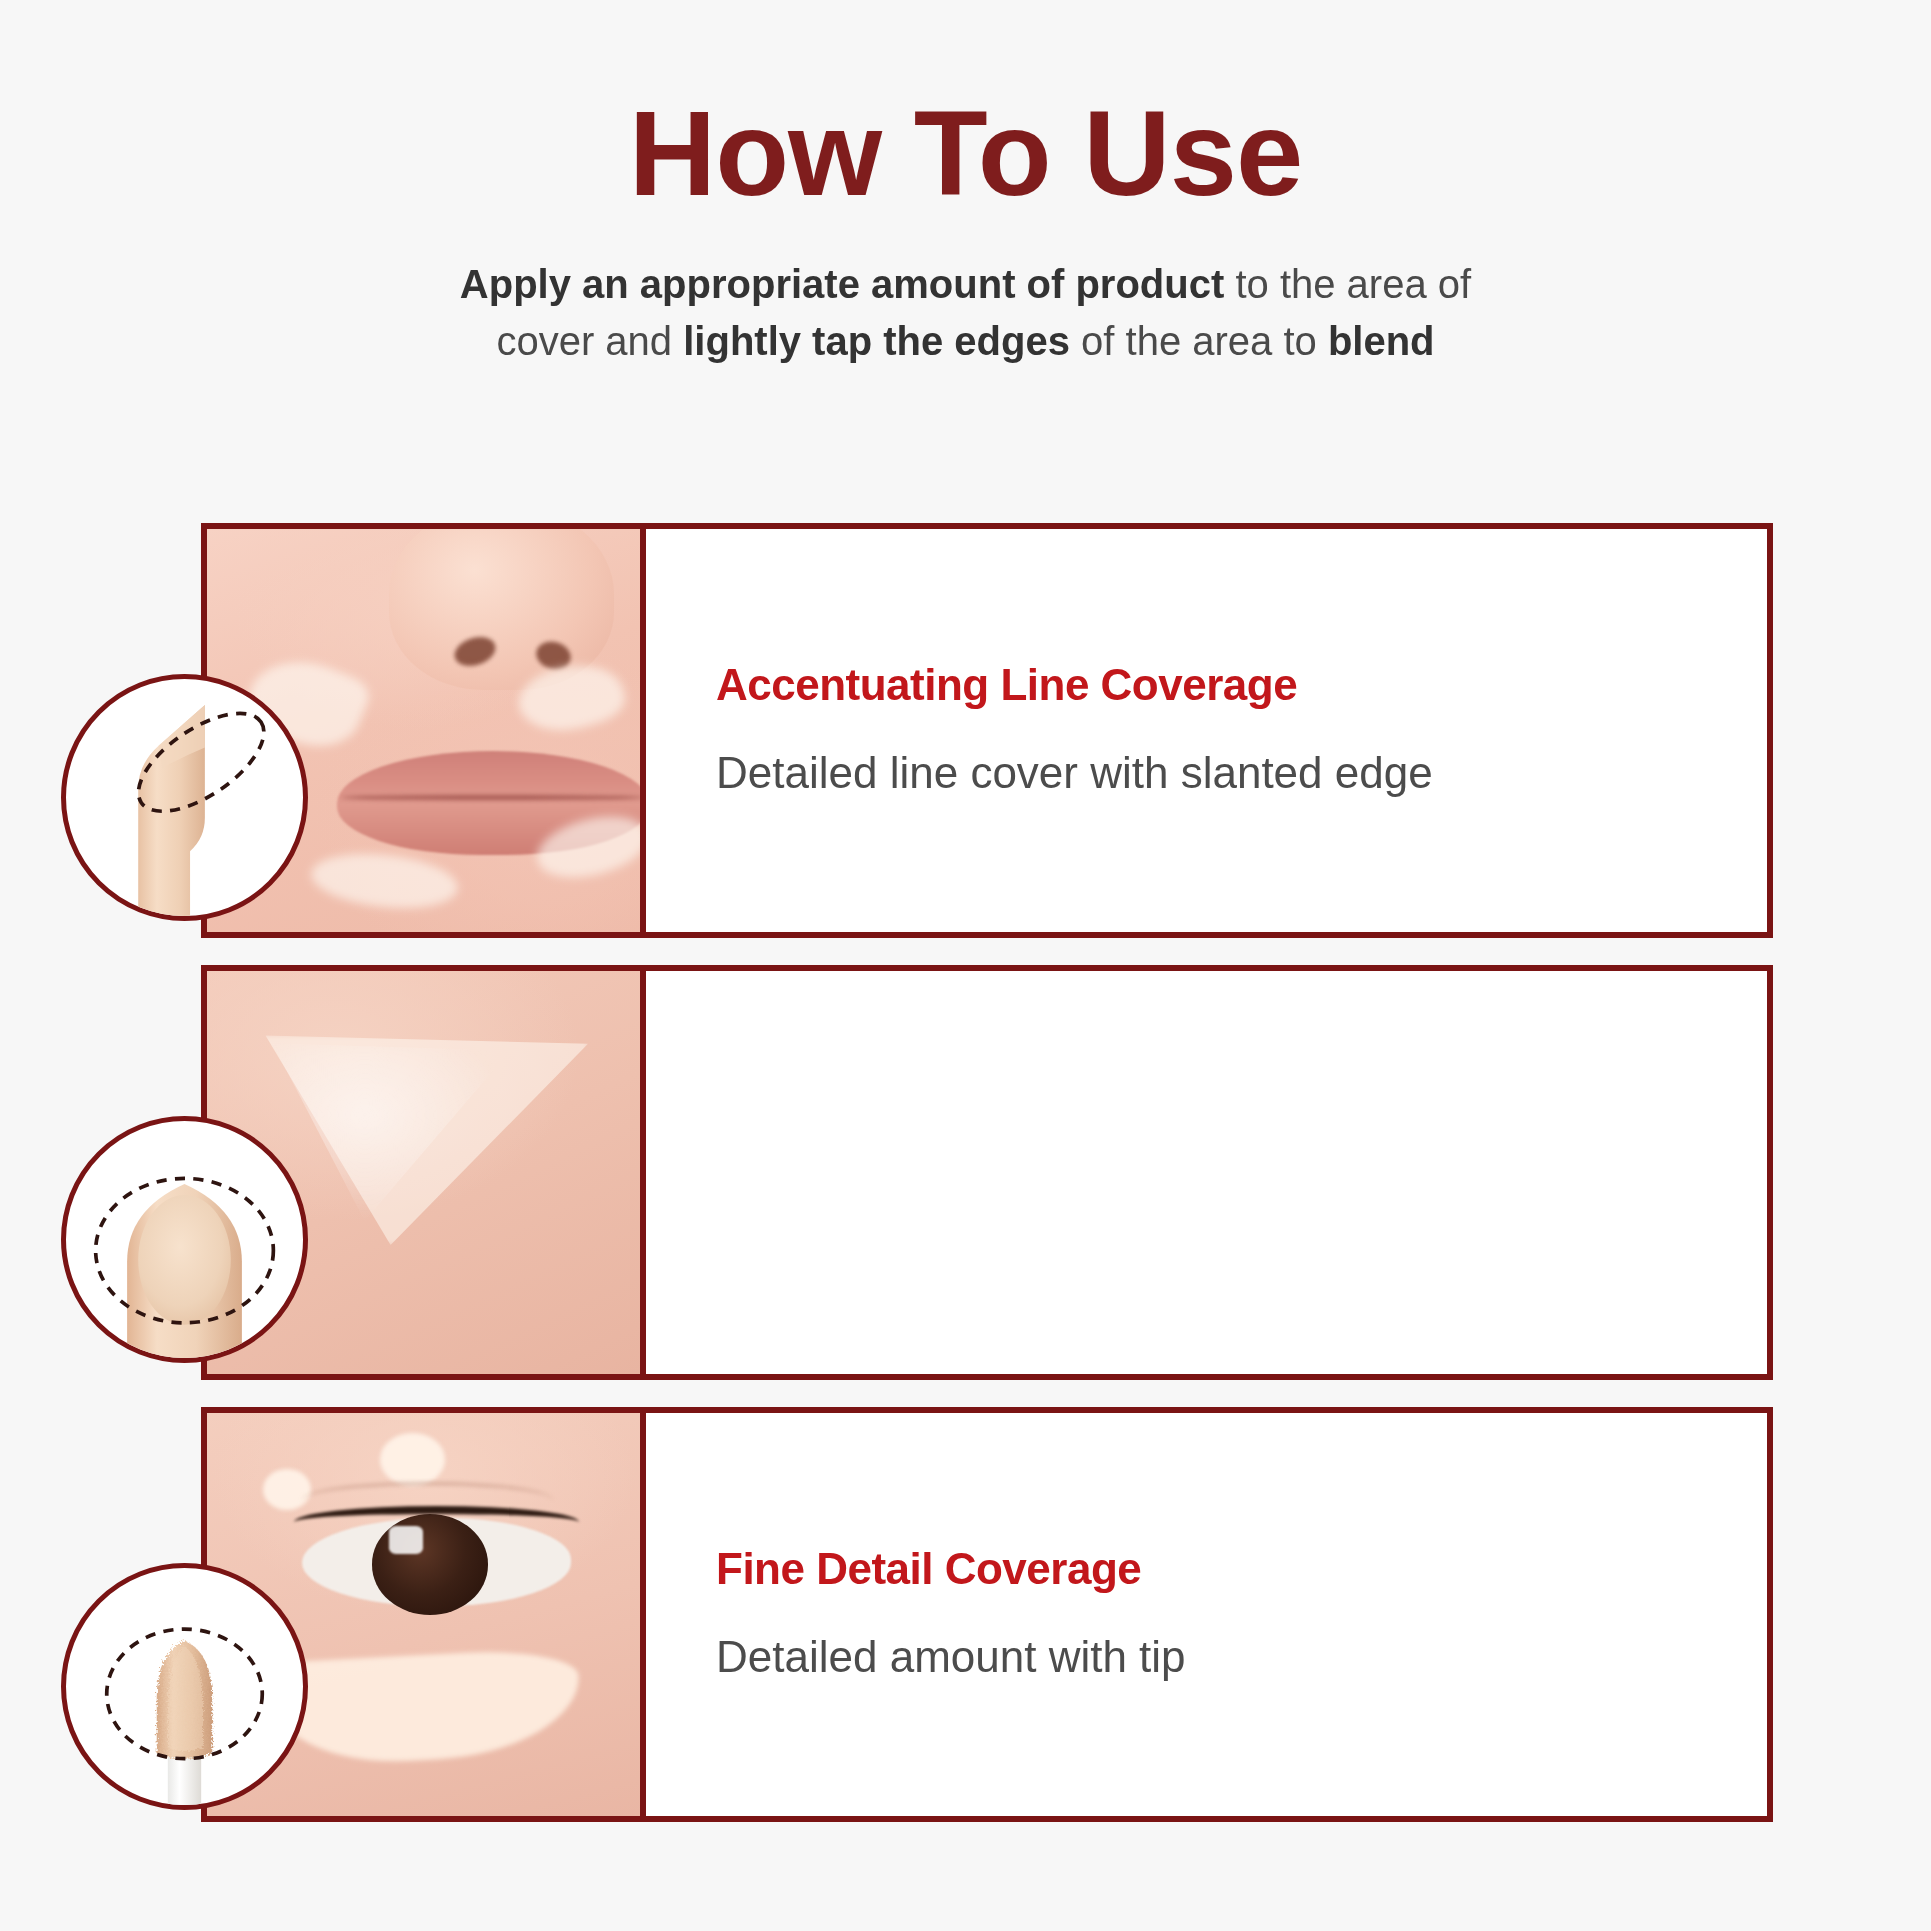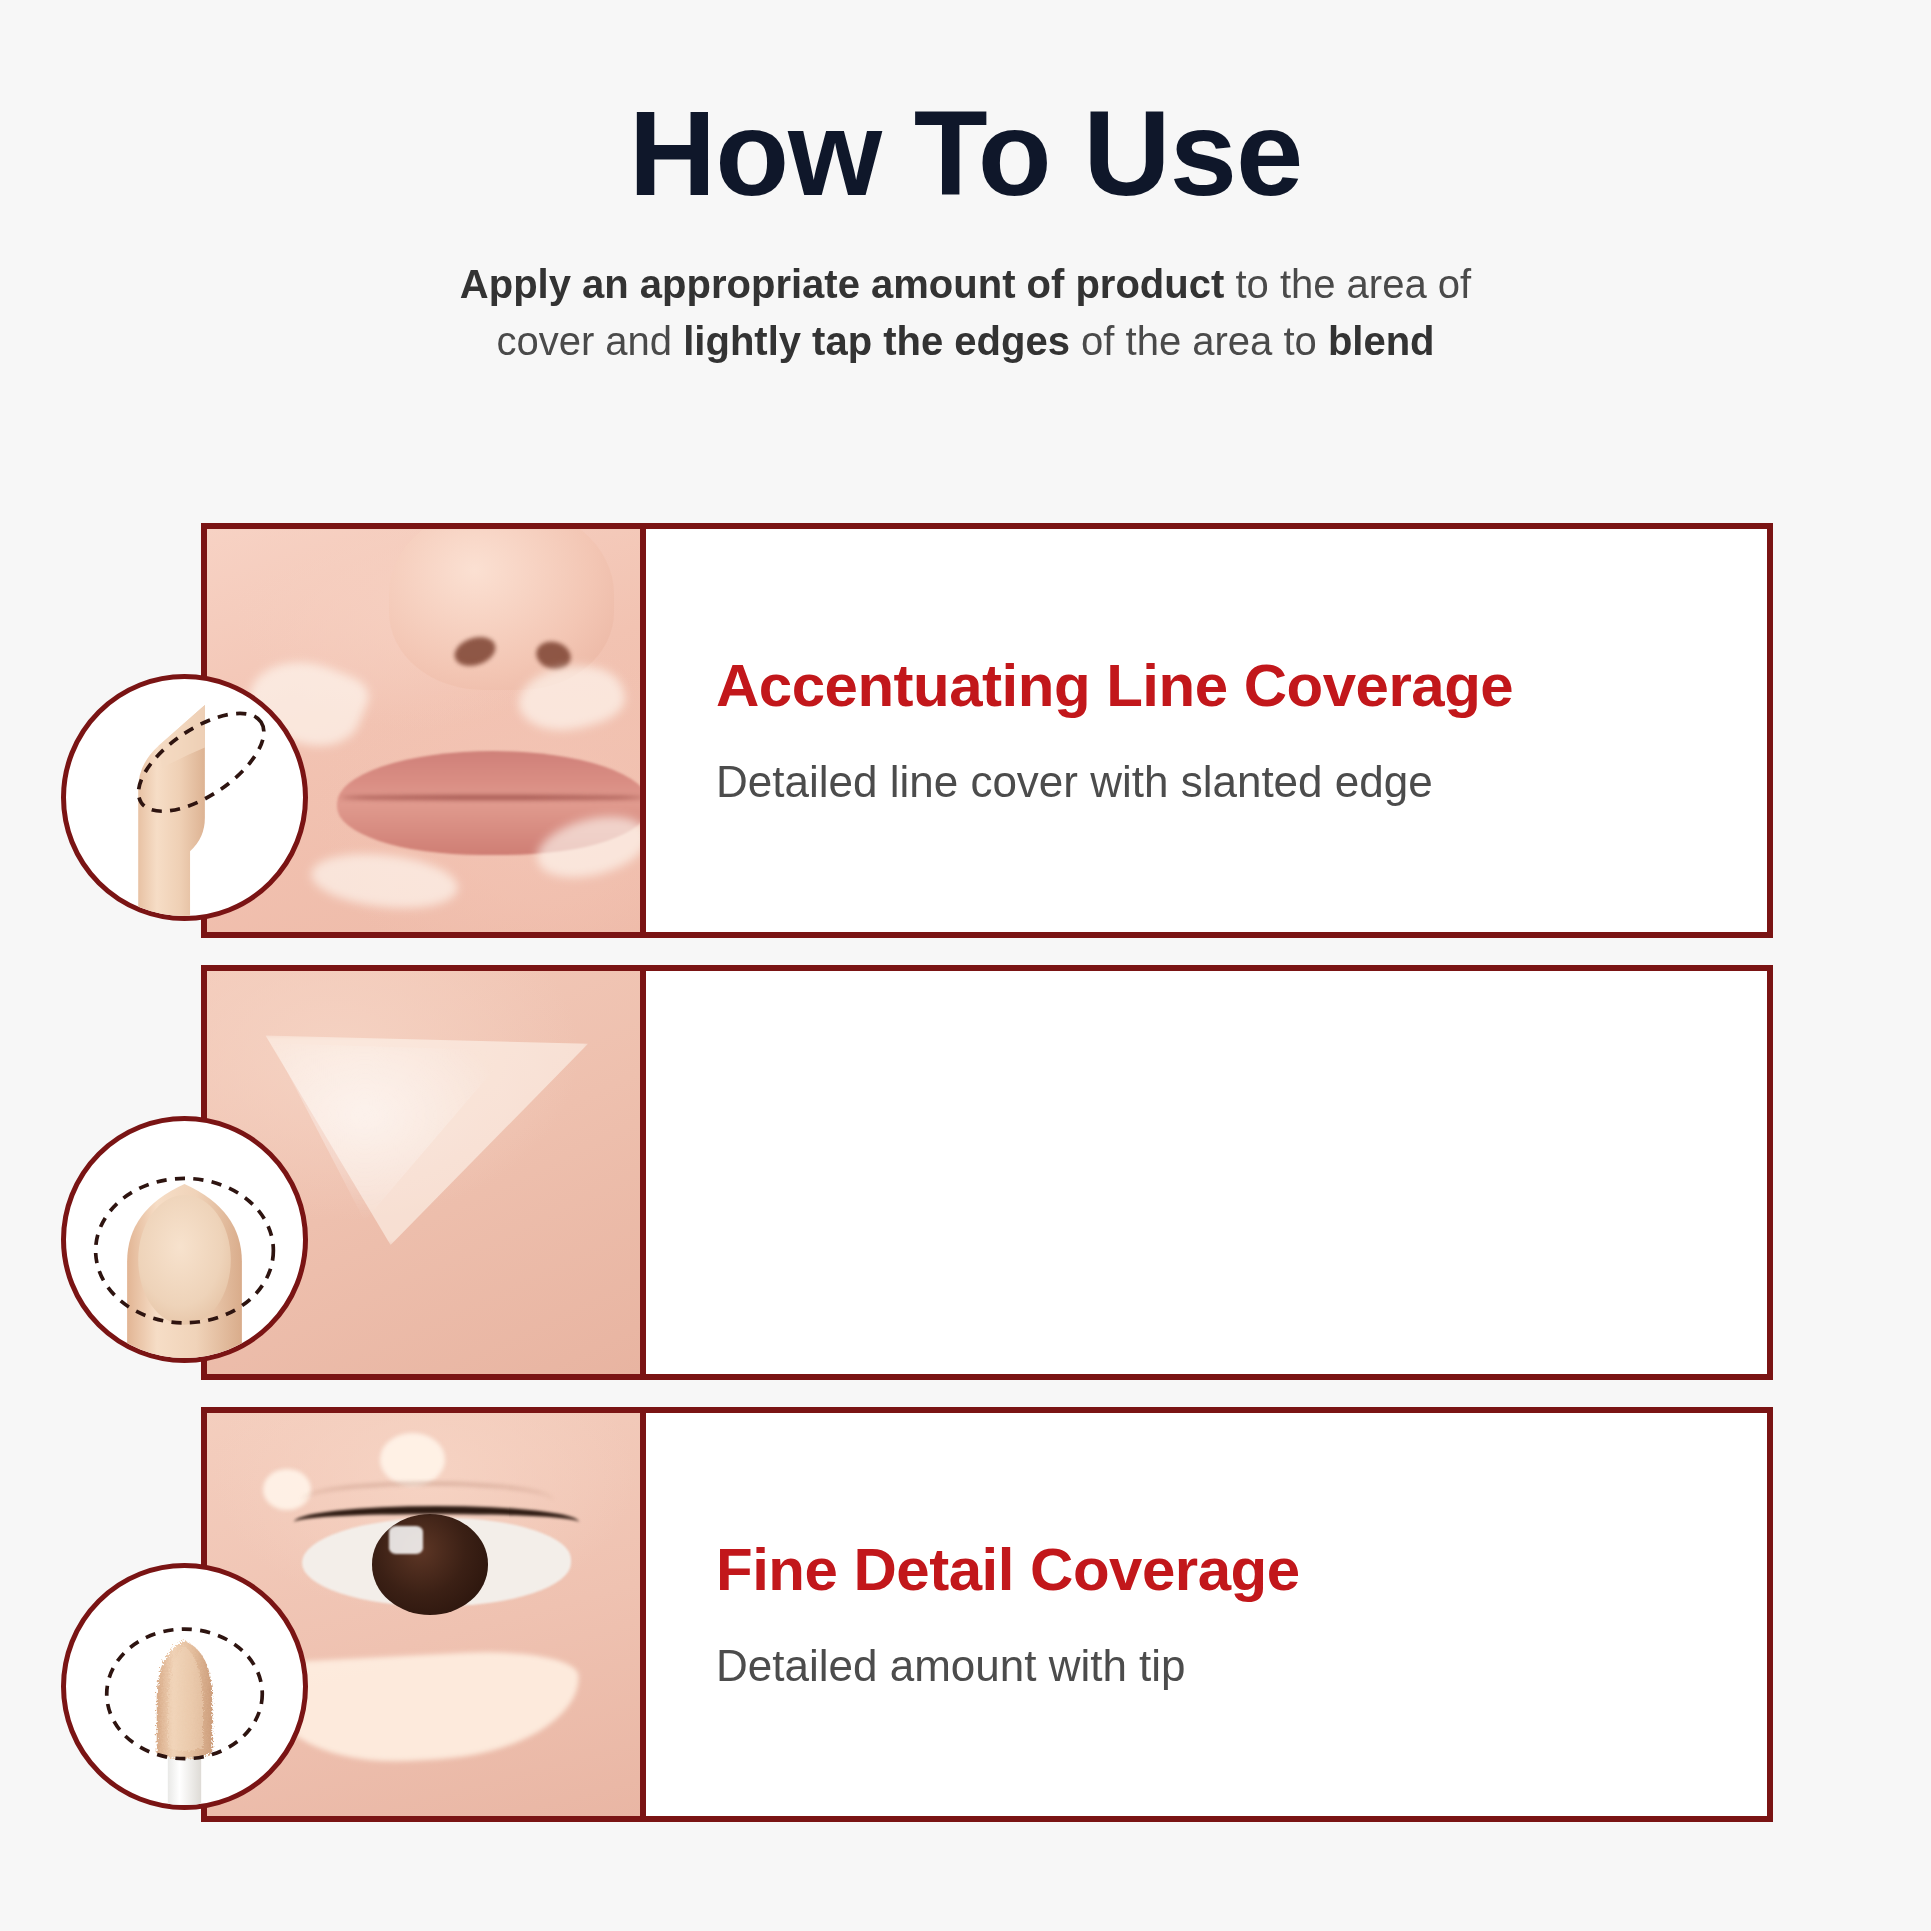--- a/index.html
+++ b/index.html
@@ -9,21 +9,21 @@
     font-family:"Liberation Sans", sans-serif;
     -webkit-font-smoothing:antialiased;
     overflow:hidden;
   }
 
   
   .header { width:100%; padding-top:89px; text-align:center; }
   .page-title {
     font-size:121px;
     font-weight:bold;
-    color:#0f172a;
+    color:#7f1d1d;
     letter-spacing:-1px;
     line-height:1.06;
   }
   .subtitle {
     margin-top:39px;
     font-size:40px;
     color:#4a4a4a;
     line-height:1.42;
     font-weight:400;
   }
@@ -60,21 +60,21 @@
   .text-panel {
     flex:1 1 auto;
     background:#fff;
     display:flex;
     flex-direction:column;
     justify-content:center;
     padding-left:70px;
     padding-right:39px;
   }
   .card-title {
-    font-size:60px;
+    font-size:44px;
     font-weight:bold;
     color:#c2171b;
     letter-spacing:-0.5px;
     line-height:1.1;
   }
   .card-desc {
     margin-top:37px;
     font-size:44px;
     color:#4c4c4c;
     font-weight:400;

